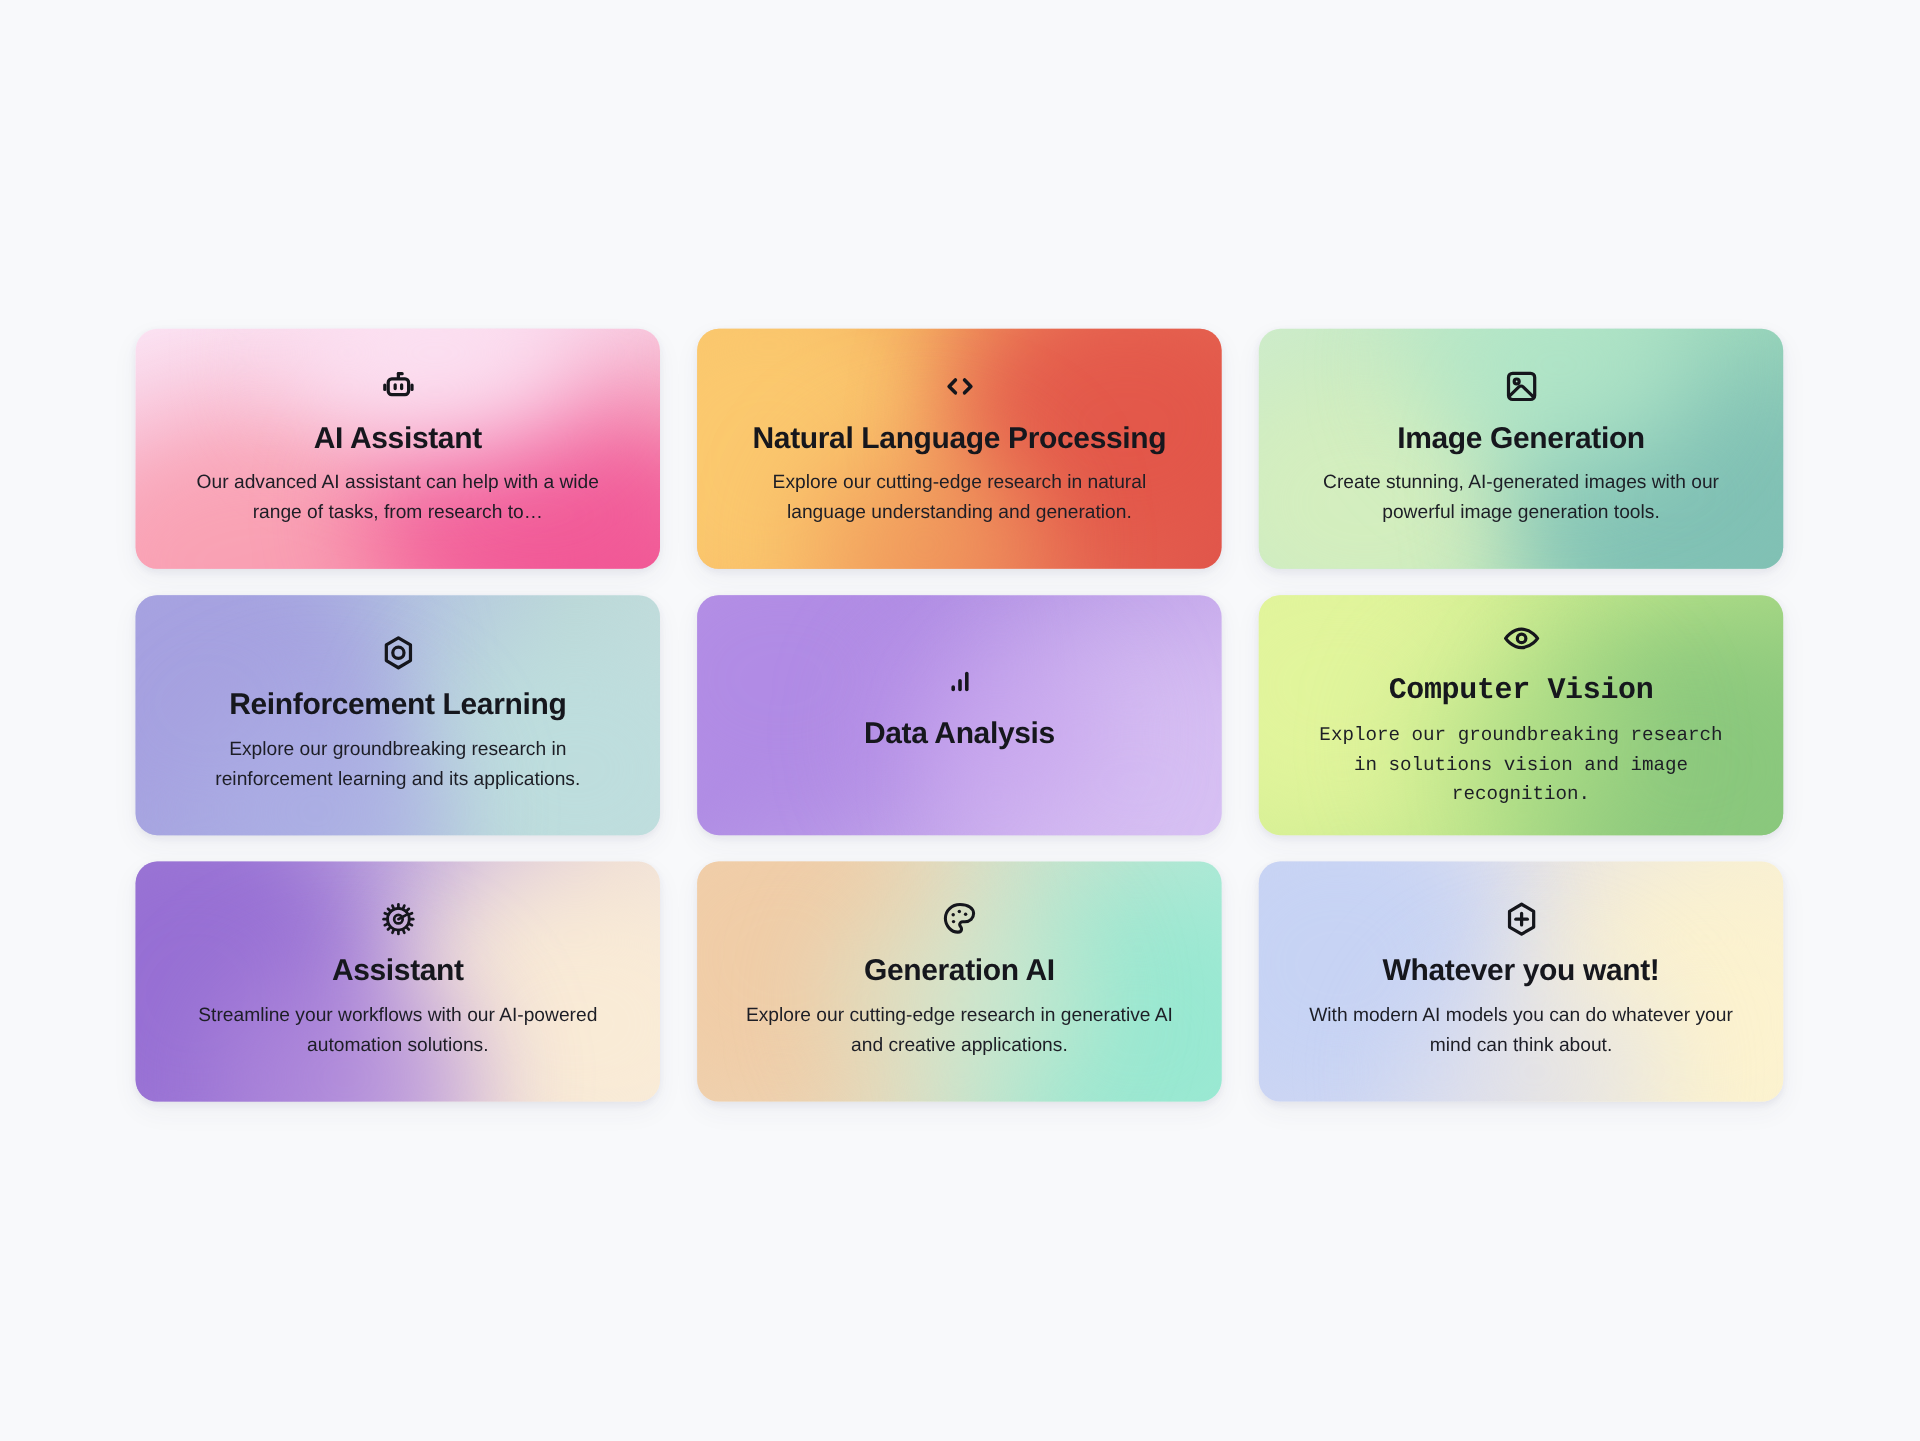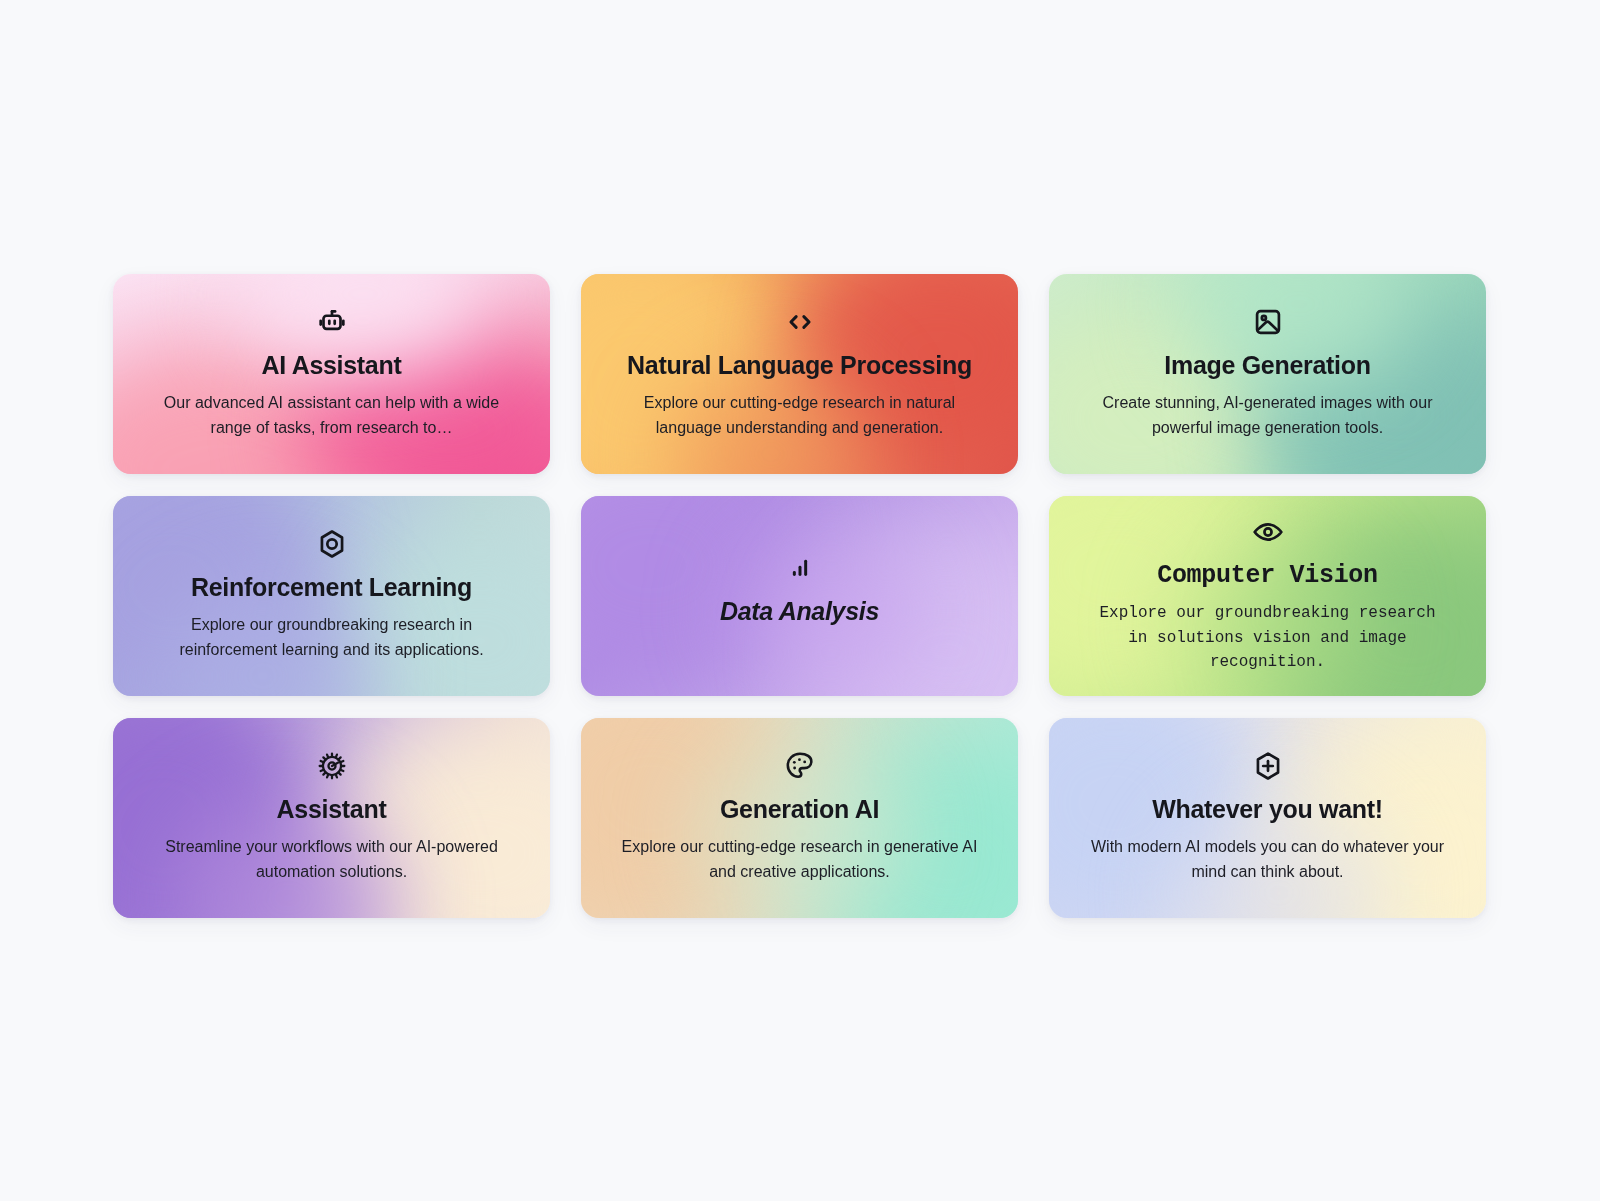--- a/index.html
+++ b/index.html
@@ -134,21 +134,20 @@
   .c-reinforcement .b1 { width: 300px; height: 280px; left: -90px; top: -50px;
     background: rgba(165,160,224,0.9); }
   .c-reinforcement .b2 { width: 260px; height: 230px; right: -60px; bottom: -60px;
     background: rgba(190,222,222,0.9); }
   .c-reinforcement .b3 { width: 220px; height: 200px; left: 40px; bottom: -80px;
     background: rgba(172,175,228,0.75); }
 
   
   .c-data-analysis {
     background: linear-gradient(135deg, #bb9ae6 0%, #b08fe4 28%, #c0a3ea 55%, #cdb2ee 78%, #d9c6f2 100%);
-    font-style: italic;
   }
   .c-data-analysis .b1 { width: 300px; height: 260px; left: -80px; top: -60px;
     background: rgba(176,139,228,0.9); }
   .c-data-analysis .b2 { width: 280px; height: 230px; right: -70px; bottom: -70px;
     background: rgba(214,191,243,0.9); }
   .c-data-analysis .b3 { width: 200px; height: 170px; left: 150px; top: 30px;
     background: rgba(196,160,236,0.6); }
 
   
   .c-computer-vision {

